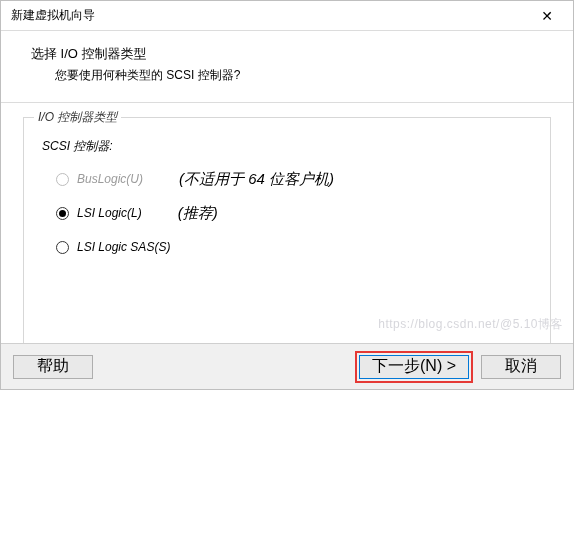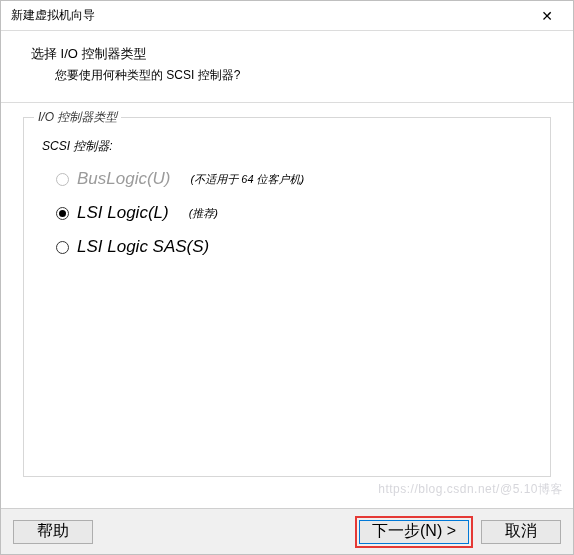--- a/index.html
+++ b/index.html
@@ -11,21 +11,21 @@
       padding: 0;
       background: #fff;
       width: 574px;
       height: 555px;
       overflow: hidden;
       font-size: 12px;
       color: #000;
     }
     .window {
       width: 574px;
-      height: 555px;
+      height: 390px;
       border: 1px solid #bfbfbf;
       background: #0f172a;
       display: flex;
       flex-direction: column;
     }
     .titlebar {
       height: 30px;
       display: flex;
       align-items: center;
       padding: 0 6px 0 10px;
@@ -109,29 +109,29 @@
       border-color: #bdbdbd;
     }
     .radio.selected::after {
       content: "";
       width: 7px;
       height: 7px;
       border-radius: 50%;
       background: #000;
     }
     .radio-label {
-      font-size: 17px;
+      font-size: 12px;
       color: #000;
     }
     .radio-label.disabled {
       color: #9b9b9b;
     }
     .hint {
-      margin-left: 20px;
-      font-size: 11px;
+      margin-left: 36px;
+      font-size: 15px;
       color: #000;
     }
     .footer {
       height: 46px;
       border-top: 1px solid #cfcfcf;
       background: #f0f0f0;
       display: flex;
       align-items: center;
       padding: 0 12px;
     }

